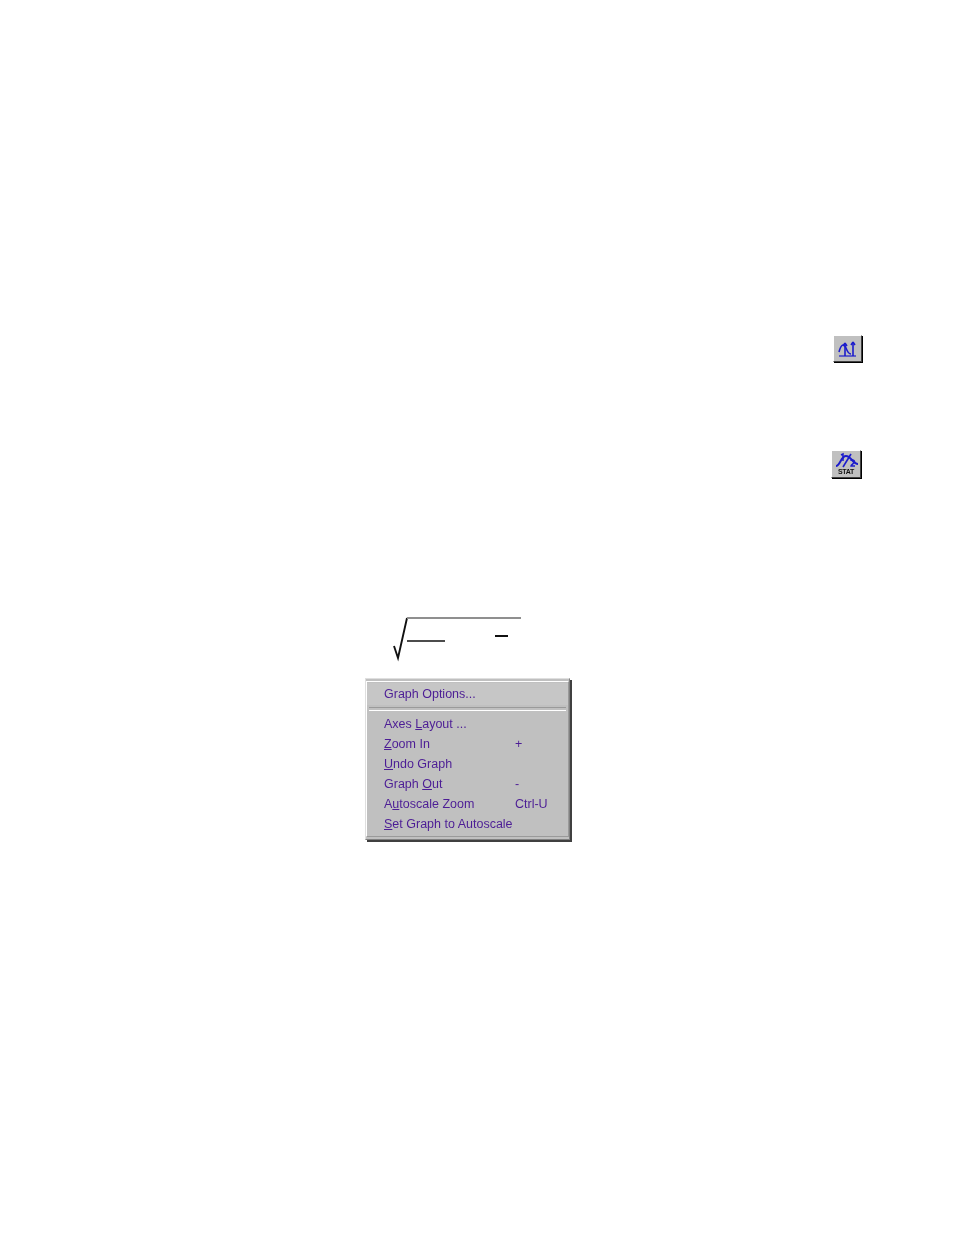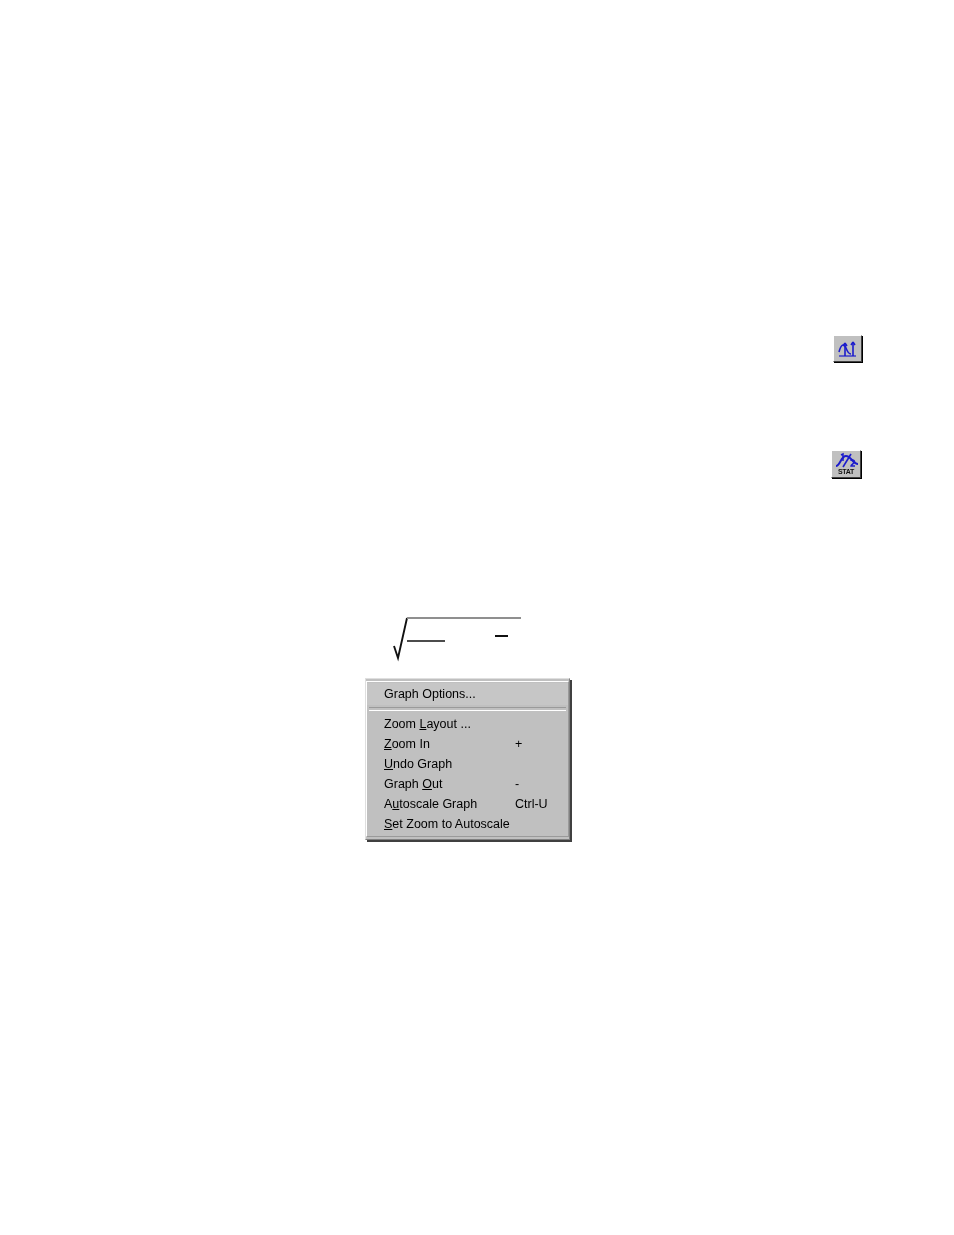--- a/index.html
+++ b/index.html
@@ -91,21 +91,21 @@
     background: #c0c0c0;
     box-sizing: border-box;
     border-top: 1px solid #dfdfdf;
     border-left: 1px solid #dfdfdf;
     border-right: 1px solid #808080;
     border-bottom: 1px solid #808080;
     box-shadow: 2px 2px 0 #404040;
     padding: 2px 0 2px 0;
     font-family: "Liberation Sans", sans-serif;
     font-size: 12.5px;
-    color: #000000;
+    color: #4c1d95;
     user-select: none;
   }
   .menu-inner {
     border-top: 1px solid #ffffff;
     border-left: 1px solid #ffffff;
     border-right: 1px solid #9a9a9a;
     border-bottom: 1px solid #9a9a9a;
     padding: 1px 0 2px 0;
     background: #c0c0c0;
   }
@@ -202,42 +202,42 @@
   <div class="menu">
     <div class="menu-inner">
 
       <div class="menu-item first">
         <span class="label"><span>Graph Options...</span></span>
       </div>
 
       <div class="menu-separator"></div>
 
       <div class="menu-item">
-        <span class="label"><span>Zoom </span><span class="accel">L</span><span>ayout ...</span></span>
+        <span class="label"><span>Axes </span><span class="accel">L</span><span>ayout ...</span></span>
       </div>
 
       <div class="menu-item">
         <span class="label"><span></span><span class="accel">Z</span><span>oom In</span></span>
         <span class="shortcut">+</span>
       </div>
 
       <div class="menu-item">
         <span class="label"><span></span><span class="accel">U</span><span>ndo Graph</span></span>
       </div>
 
       <div class="menu-item">
         <span class="label"><span>Graph </span><span class="accel">O</span><span>ut</span></span>
         <span class="shortcut">-</span>
       </div>
 
       <div class="menu-item">
-        <span class="label"><span>A</span><span class="accel">u</span><span>toscale Graph</span></span>
+        <span class="label"><span>A</span><span class="accel">u</span><span>toscale Zoom</span></span>
         <span class="shortcut">Ctrl-U</span>
       </div>
 
       <div class="menu-item">
-        <span class="label"><span></span><span class="accel">S</span><span>et Zoom to Autoscale</span></span>
+        <span class="label"><span></span><span class="accel">S</span><span>et Graph to Autoscale</span></span>
       </div>
 
     </div>
   </div>
 
 </div>
 
 </body></html>

